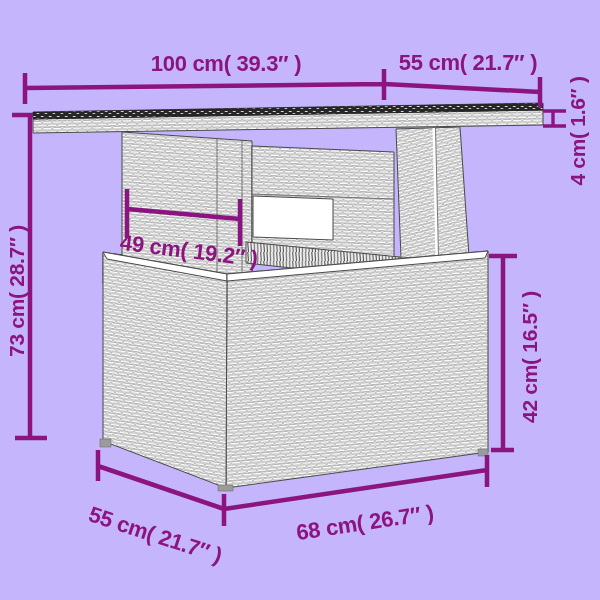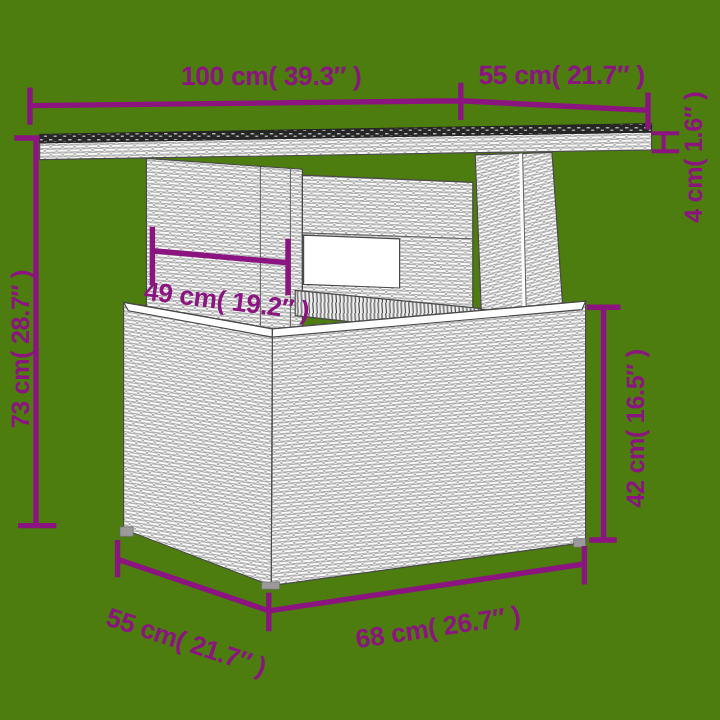--- a/index.html
+++ b/index.html
@@ -1,17 +1,17 @@
 <!DOCTYPE html>
 <html><head>
 <meta charset="utf-8">
 <style>
   html,body{margin:0;padding:0;background:#ffffff;}
   body{width:600px;height:600px;overflow:hidden;}
-  .stage{width:600px;height:600px;position:relative;background:#4d7c0f;}
+  .stage{width:600px;height:600px;position:relative;background:#c4b5fd;}
   svg{display:block;}
   .outl{stroke:#4a4a4a;stroke-width:1;}
   .thin{stroke:#5a5a5a;stroke-width:0.8;fill:none;}
   .dim{stroke:#8C1480;stroke-width:4.5;fill:none;stroke-linecap:butt;}
   .dim-thin{stroke:#8C1480;stroke-width:3.4;fill:none;}
   .dim-t{fill:#8C1480;font-family:"Liberation Sans",sans-serif;font-weight:700;
          letter-spacing:-0.3px;}
   .fs-top{font-size:22px;}
   .fs-side{font-size:21px;}
   .fs-mid{font-size:22px;}

